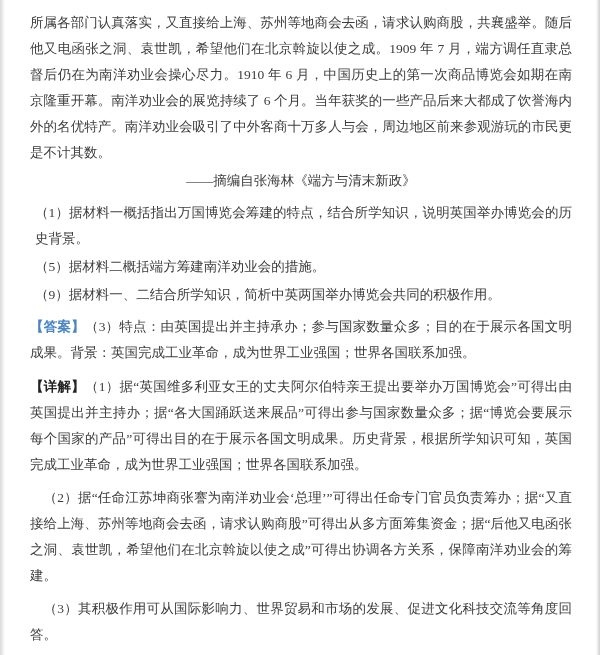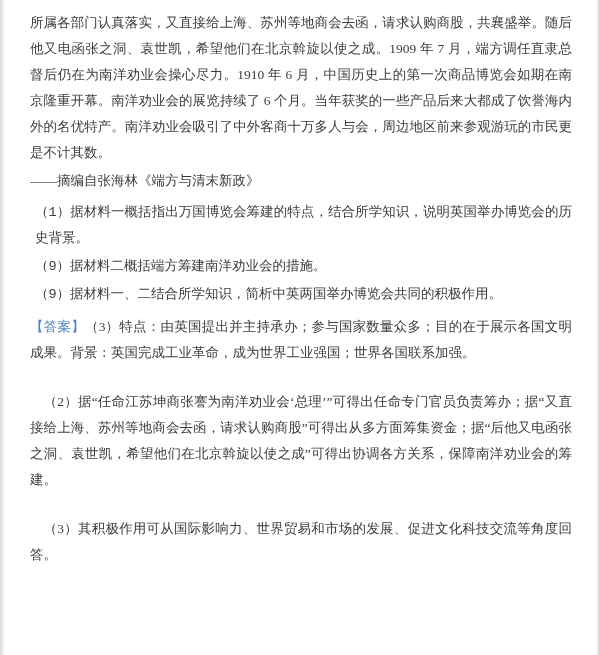--- a/index.html
+++ b/index.html
@@ -37,66 +37,67 @@
     position: absolute;
     right: 0; top: 0; bottom: 0;
     width: 4px;
     background: linear-gradient(to left, #cfcfcf, rgba(255,255,255,0));
   }
   .para {
     margin: 0;
     text-align: justify;
   }
   .attribution {
-    text-align: left;
+    text-align: center;
     margin-top: 2px;
     margin-bottom: 6px;
   }
   .question {
     padding-left: 5px;
     margin-top: 2px;
-    font-family: Liberation Mono, monospace;
   }
   .answer {
     margin-top: 6px;
   }
   .analysis-row {
     margin-top: 4px;
   }
   .label-blue {
     color: var(--label-blue, #4a86c5);
+    font-weight: bold;
   }
   .label-bold {
     color: var(--detail-dark, #222222);
     font-weight: bold;
   }
   .detail {
     margin-top: 8px;
   }
   .indent {
     text-indent: 1em;
-    margin-top: 23px;
+    margin-top: 7px;
   }
 </style>
 </head>
 <body>
 
 <div class="page">
 
   <p class="para intro">所属各部门认真落实，又直接给上海、苏州等地商会去函，请求认购商股，共襄盛举。随后他又电函张之洞、袁世凯，希望他们在北京斡旋以使之成。1909 年 7 月，端方调任直隶总督后仍在为南洋劝业会操心尽力。1910 年 6 月，中国历史上的第一次商品博览会如期在南京隆重开幕。南洋劝业会的展览持续了 6 个月。当年获奖的一些产品后来大都成了饮誉海内外的名优特产。南洋劝业会吸引了中外客商十万多人与会，周边地区前来参观游玩的市民更是不计其数。</p>
 
   <p class="para attribution">——摘编自张海林《端方与清末新政》</p>
 
   <p class="para question">（1）据材料一概括指出万国博览会筹建的特点，结合所学知识，说明英国举办博览会的历史背景。</p>
 
-  <p class="para question">（9）据材料二概括端方筹建南洋劝业会的措施。</p>
+  <p class="para question">（5）据材料二概括端方筹建南洋劝业会的措施。</p>
 
   <p class="para question">（9）据材料一、二结合所学知识，简析中英两国举办博览会共同的积极作用。</p>
 
   <p class="para answer"><span class="label-blue">【答案】</span><span>（3）特点：由英国提出并主持承办；参与国家数量众多；目的在于展示各国文明成果。背景：英国完成工业革命，成为世界工业强国；世界各国联系加强。</span></p>
 
 
+  <p class="para detail"><span class="label-bold">【详解】</span><span>（1）据“英国维多利亚女王的丈夫阿尔伯特亲王提出要举办万国博览会”可得出由英国提出并主持办；据“各大国踊跃送来展品”可得出参与国家数量众多；据“博览会要展示每个国家的产品”可得出目的在于展示各国文明成果。历史背景，根据所学知识可知，英国完成工业革命，成为世界工业强国；世界各国联系加强。</span></p>
 
   <p class="para detail indent">（2）据“任命江苏坤商张謇为南洋劝业会‘总理’”可得出任命专门官员负责筹办；据“又直接给上海、苏州等地商会去函，请求认购商股”可得出从多方面筹集资金；据“后他又电函张之洞、袁世凯，希望他们在北京斡旋以使之成”可得出协调各方关系，保障南洋劝业会的筹建。</p>
 
   <p class="para detail indent">（3）其积极作用可从国际影响力、世界贸易和市场的发展、促进文化科技交流等角度回答。</p>
 
 </div>
 
 </body></html>

